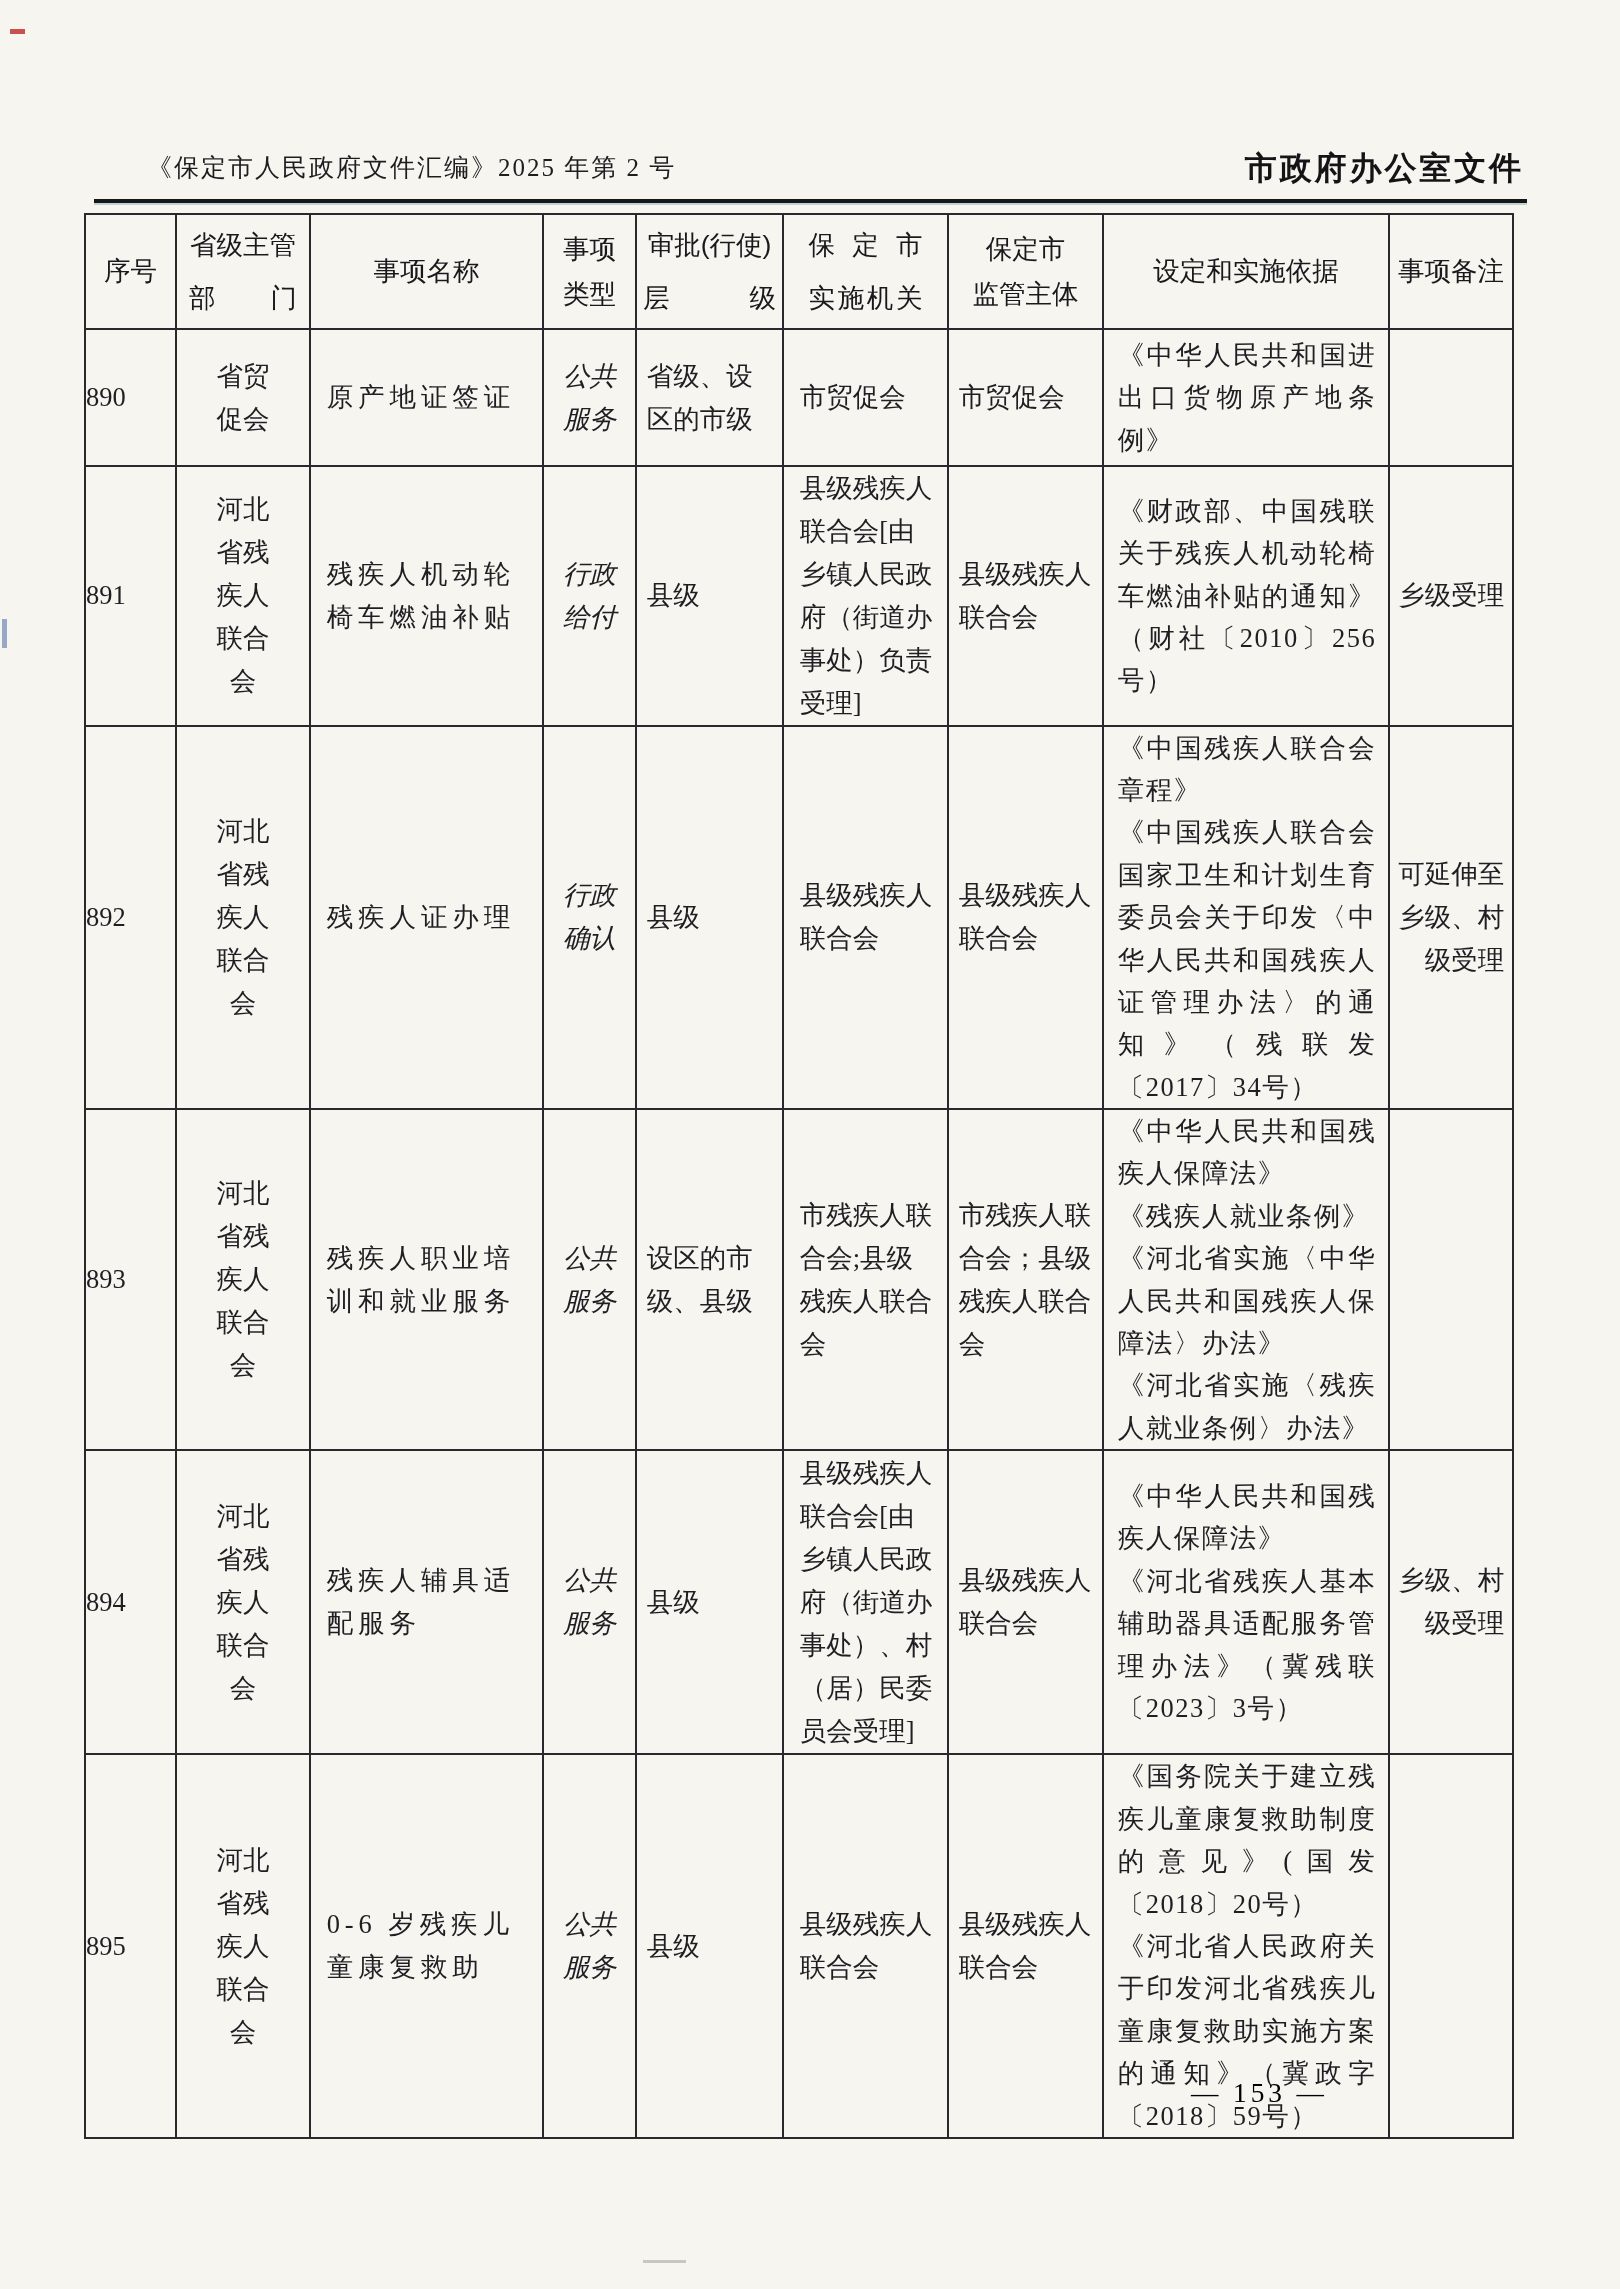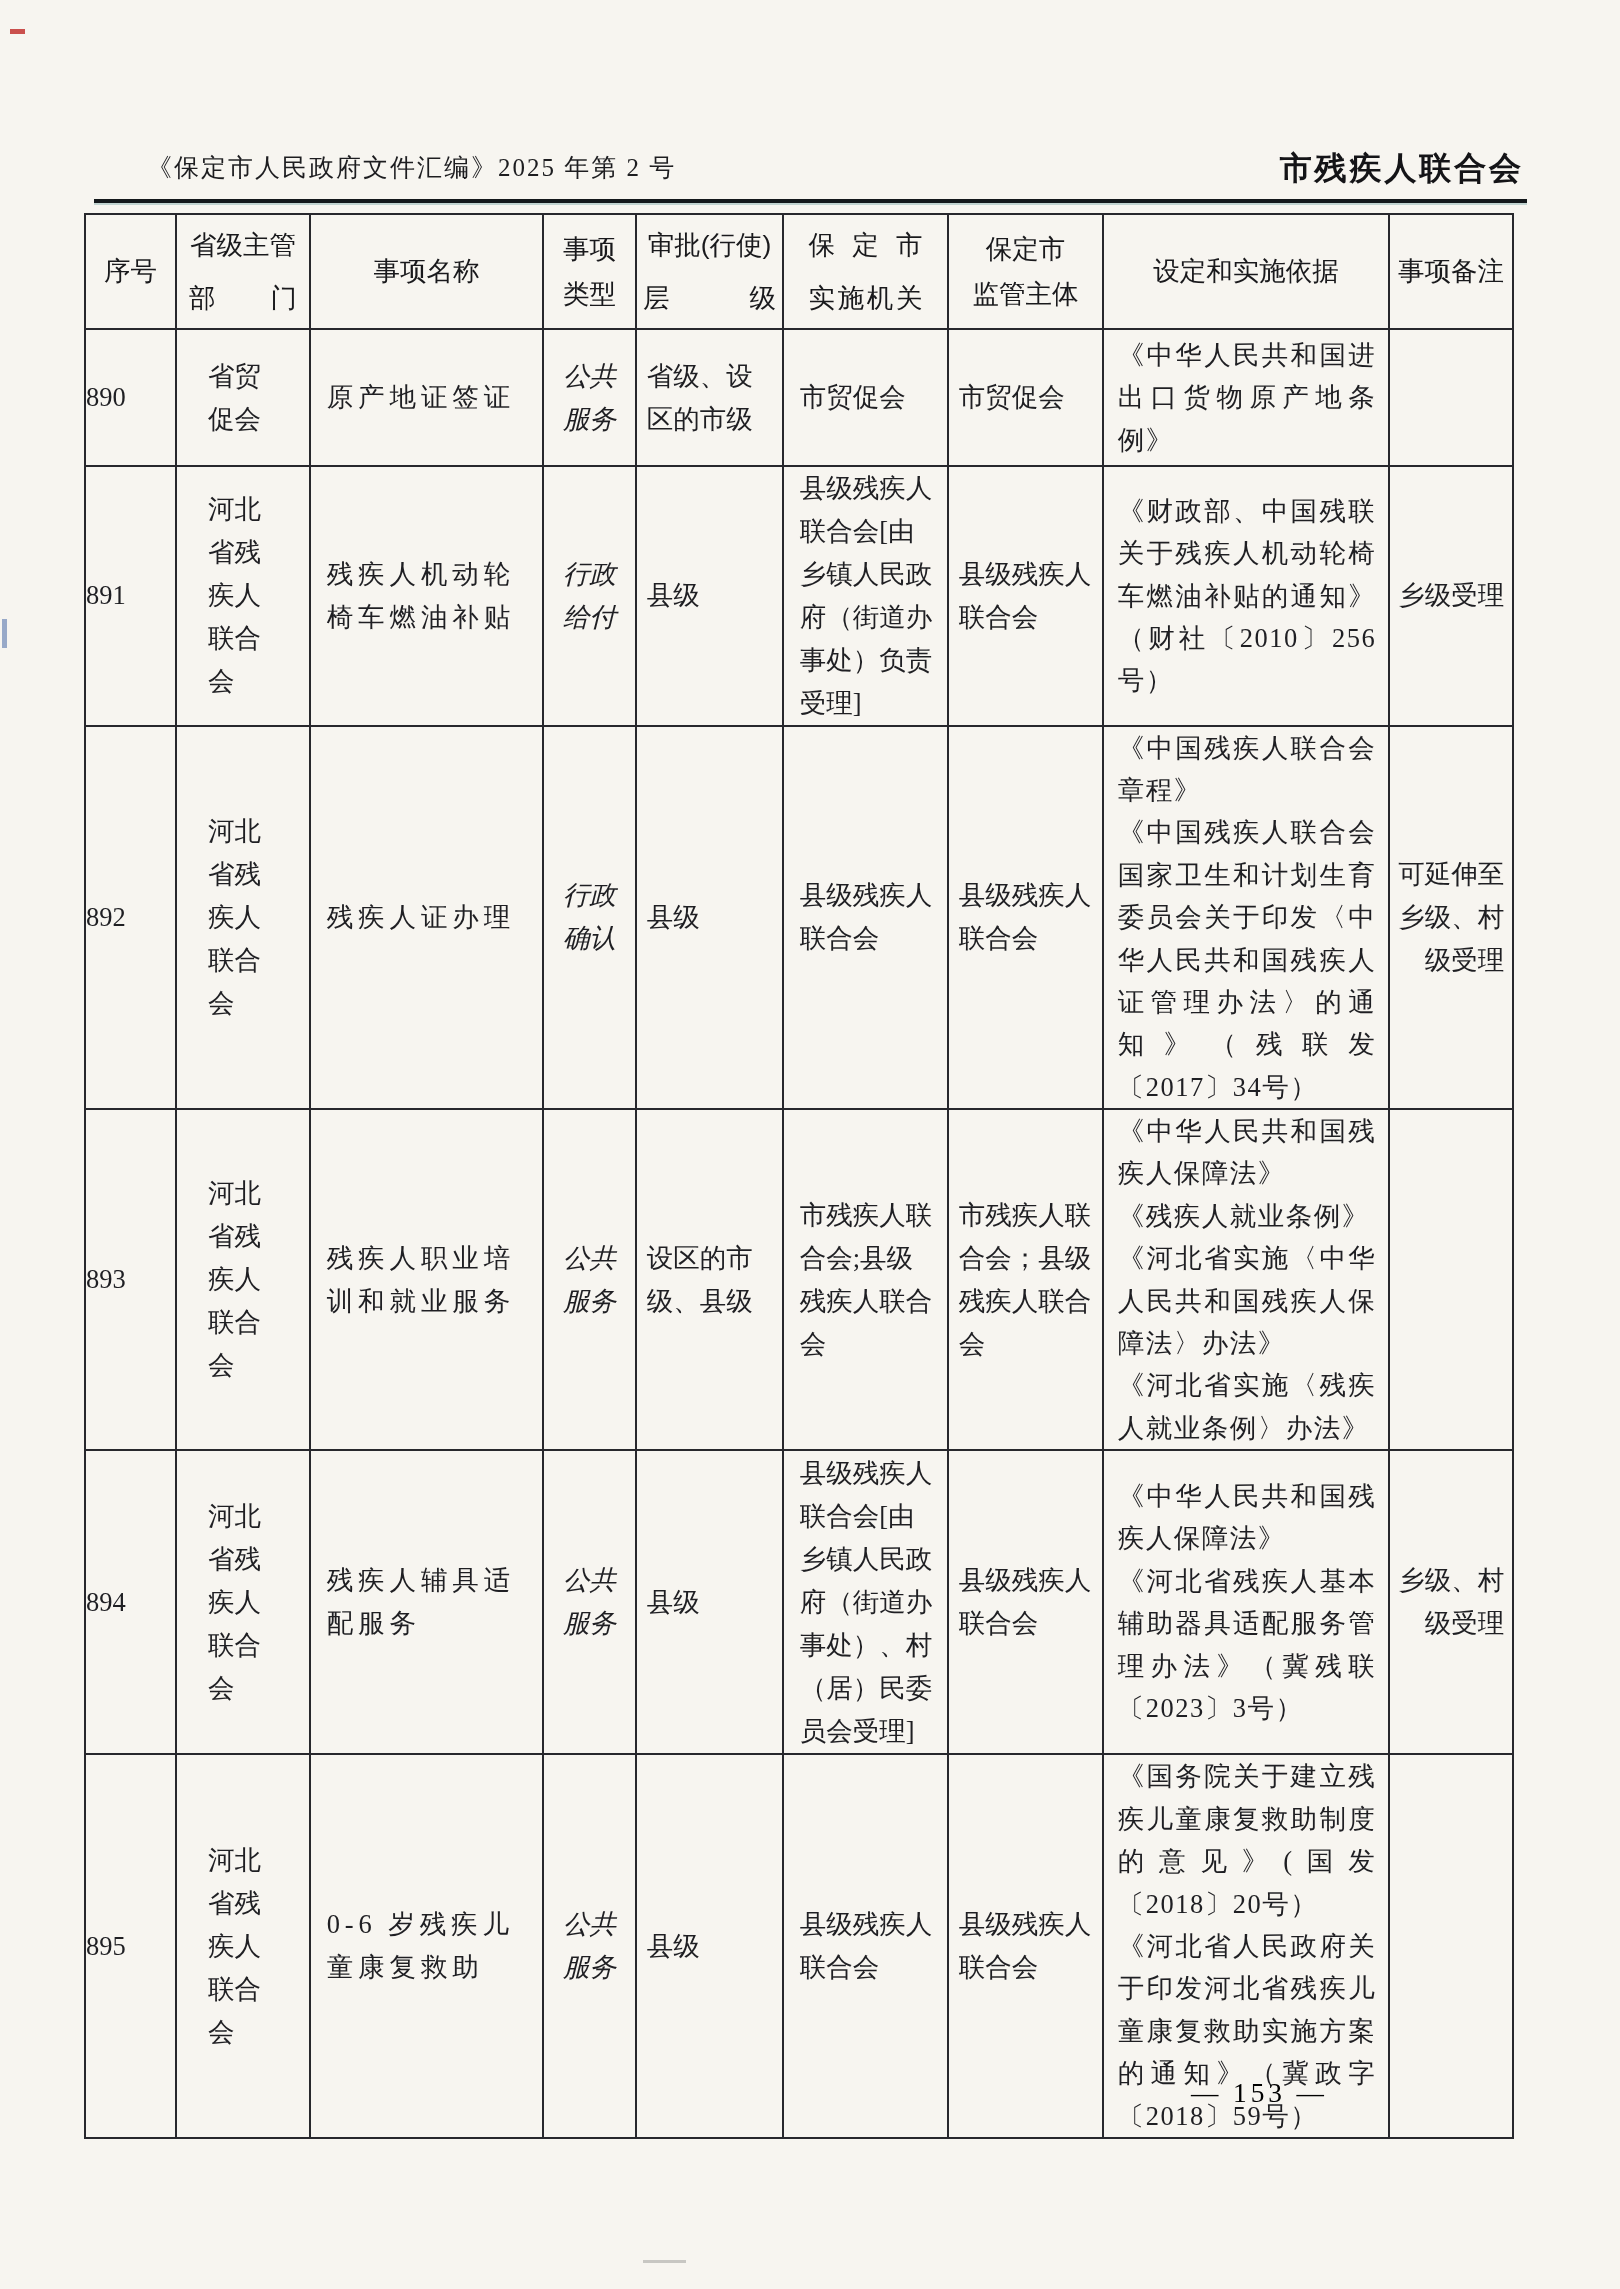--- a/index.html
+++ b/index.html
@@ -37,21 +37,21 @@
     font-size:26.5px; line-height:1.68; text-align:center; color:#19191c;
   }
   tbody td { font-size:26.5px; color:#1f1f23; }
   .txt { line-height:1.62; }
   .h-inner { margin:8px auto; }
   .spread { text-align:justify; text-align-last:justify; }
   .w-dept { width:108px; }
   .w-level { width:133px; }
   .w-impl { width:114px; }
   td.seq  .txt { text-align:left; }
-  td.dept .txt { padding:0 31px; }
+  td.dept .txt { padding:0 31px;text-align:center; }
   td.name .txt { padding:0 15.7px; letter-spacing:4.9px; }
   td.type .txt { text-align:center; padding:0 5.9px;font-style:italic; }
   td.level .txt { padding:0 5.9px 0 9.8px; }
   td.impl .txt { padding:0 13.7px 0 15.7px; }
   td.sup  .txt { padding:0 9.8px; }
   td.basis .txt {
     padding:0 11.8px 0 13.7px; text-align:justify;
     white-space:pre-line; letter-spacing:1.5px; line-height:1.60;
   }
   td.note .txt { padding:0 7.8px;text-align:right; }
@@ -61,21 +61,21 @@
   }
   
   .mark-red  { position:absolute; left:9.8px; top:29px; width:15.7px; height:4.9px; background:#c23330; opacity:.85; }
   .mark-blue { position:absolute; left:2px; top:619px; width:4.9px; height:29px; background:#4a6aa8; opacity:.55; }
   .mark-dot  { position:absolute; left:643px; top:2260px; width:43px; height:2.9px; background:#9a9a96; opacity:.5; }
 </style>
 </head>
 <body>
 
 <div class="page-header-left">《保定市人民政府文件汇编》2025 年第 2 号</div>
-<div class="page-header-right">市残疾人联合会</div>
+<div class="page-header-right">市政府办公室文件</div>
 <div class="header-rule"></div>
 
 <table class="main">
   <colgroup>
     <col style="width:91px">
       <col style="width:134px">
       <col style="width:233px">
     <col style="width:93px">
       <col style="width:147px">
       <col style="width:165px">

